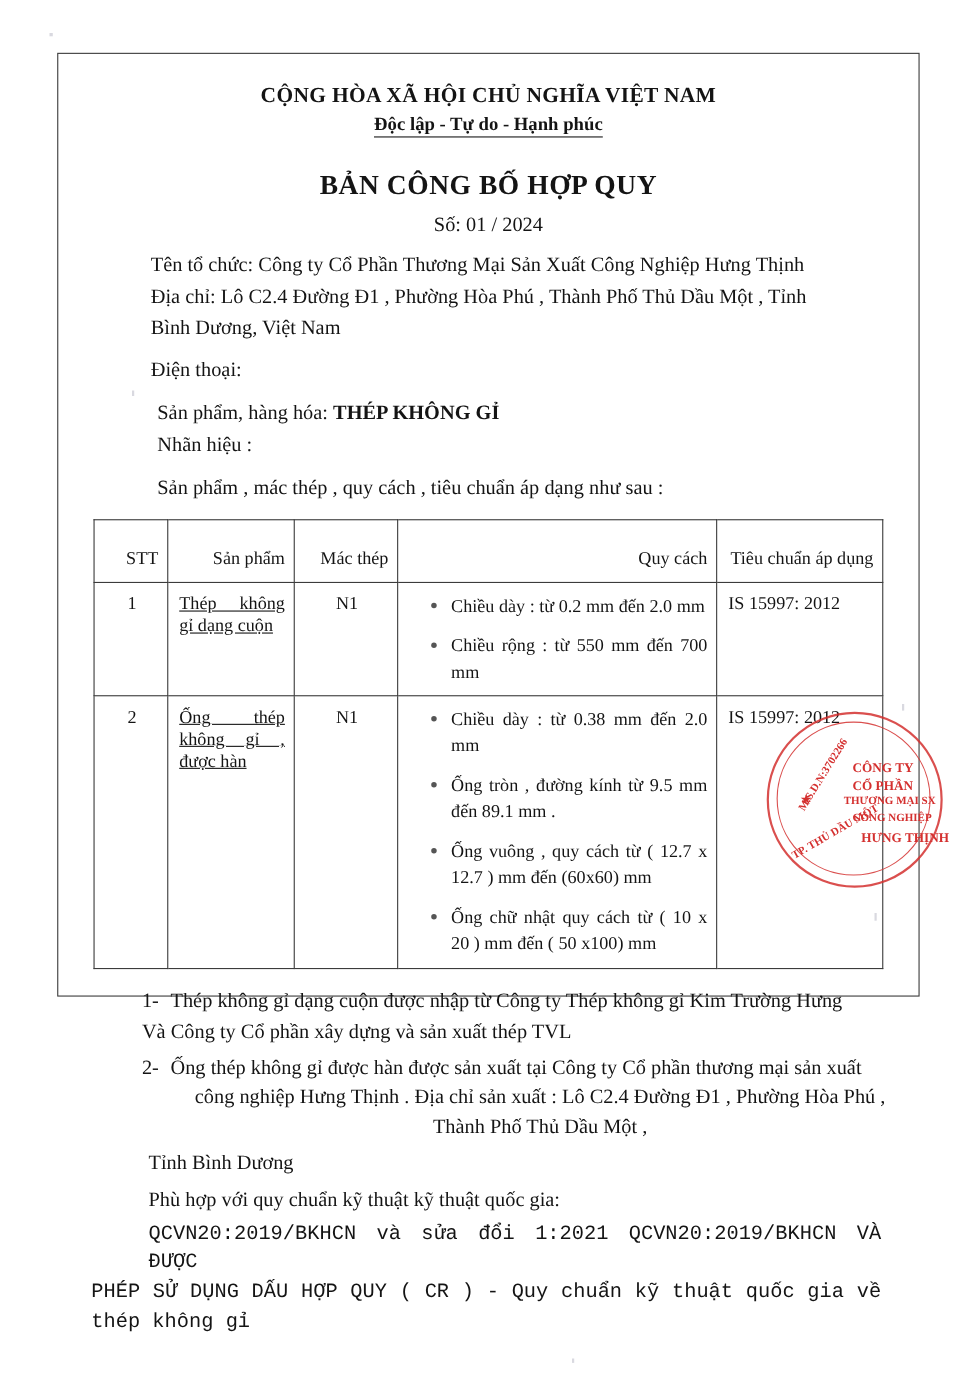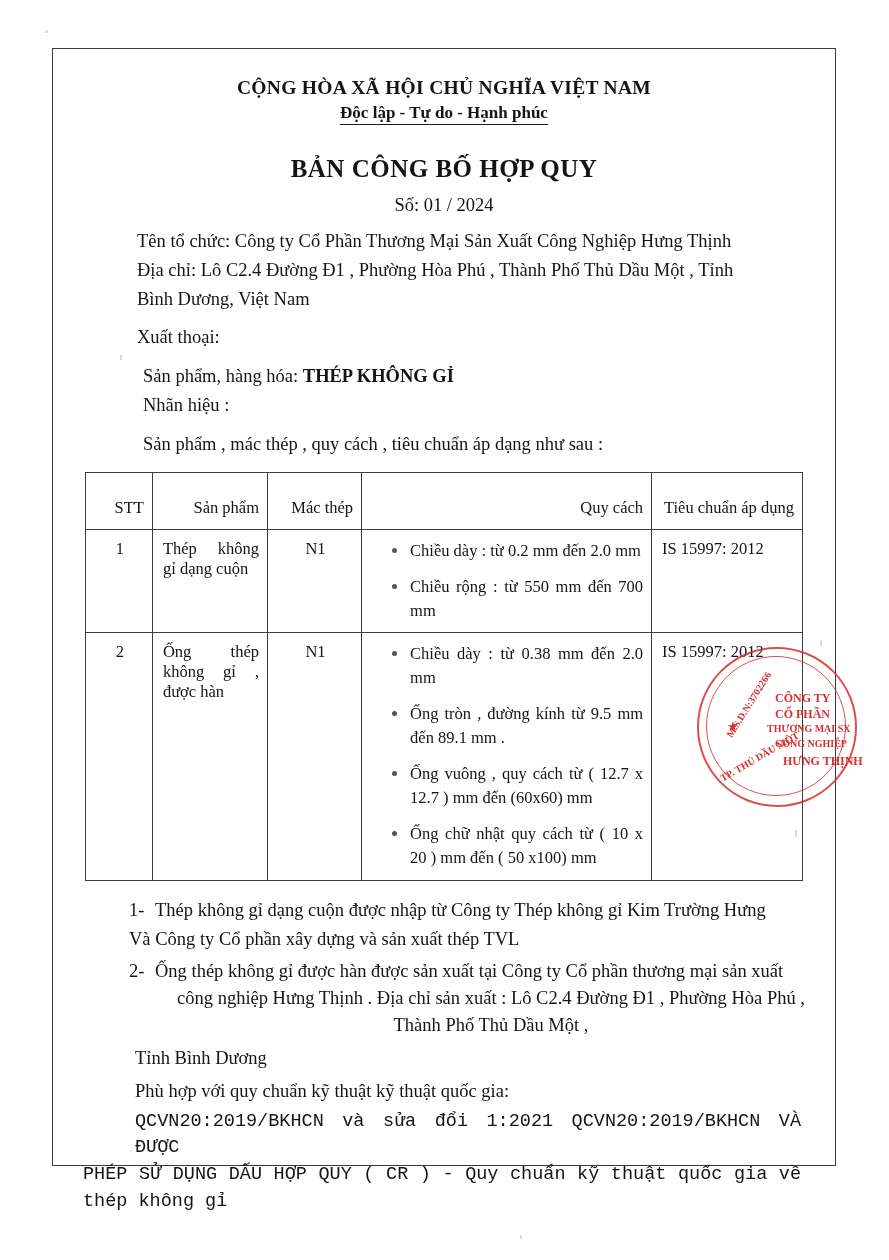--- a/index.html
+++ b/index.html
@@ -14,21 +14,21 @@
     font-family: "Liberation Serif", serif;
     color: #141414;
     overflow: hidden;
   }
 
   .page-frame {
     position: absolute;
     left: 52px;
     top: 48px;
     width: 784px;
-    height: 1118px;
+    height: 858px;
     border: 1px solid #3a3a3a;
     box-sizing: border-box;
   }
 
   .page-inner {
     position: absolute;
     left: 0;
     top: 0;
     right: 0;
     bottom: 0;
@@ -93,21 +93,21 @@
   }
   .col-stt { width: 54px; text-align: center; }
   .col-sp  { width: 114px; }
   .col-mac { width: 90px; }
   .col-qc  { width: 330px; }
   .col-tc  { width: 160px; }
 
   td.c-stt { text-align: center; }
   td.c-mac { text-align: center; }
 
-  .justify-cell { text-align: justify; }
+  .justify-cell { text-align: justify; text-decoration: underline; }
 
   ul.bullets {
     margin: 0;
     padding: 0 0 0 20px;
     list-style: none;
   }
   ul.bullets li {
     position: relative;
     padding-left: 18px;
     margin-bottom: 12px;
@@ -223,21 +223,21 @@
     <div class="center">
       <div class="natl-title">CỘNG HÒA XÃ HỘI CHỦ NGHĨA VIỆT NAM</div>
       <div><span class="natl-sub">Độc lập - Tự do - Hạnh phúc</span></div>
       <div class="doc-title">BẢN CÔNG BỐ HỢP QUY</div>
       <div class="doc-number">Số: 01 / 2024</div>
     </div>
 
     <div class="para">Tên tổ chức: Công ty Cổ Phần Thương Mại Sản Xuất Công Nghiệp Hưng Thịnh</div>
     <div class="para tight">Địa chỉ: Lô C2.4 Đường Đ1 , Phường Hòa Phú , Thành Phố Thủ Dầu Một , Tỉnh</div>
     <div class="para tight">Bình Dương, Việt Nam</div>
-    <div class="para">Xuất thoại:</div>
+    <div class="para">Điện thoại:</div>
 
     <div class="para indent">
       <span>Sản phẩm, hàng hóa: </span><b>THÉP KHÔNG GỈ</b>
     </div>
     <div class="para indent tight">Nhãn hiệu :</div>
     <div class="para indent">Sản phẩm , mác thép , quy cách , tiêu chuẩn áp dạng như sau :</div>
 
     <table class="spec">
       <thead>
         <tr>

